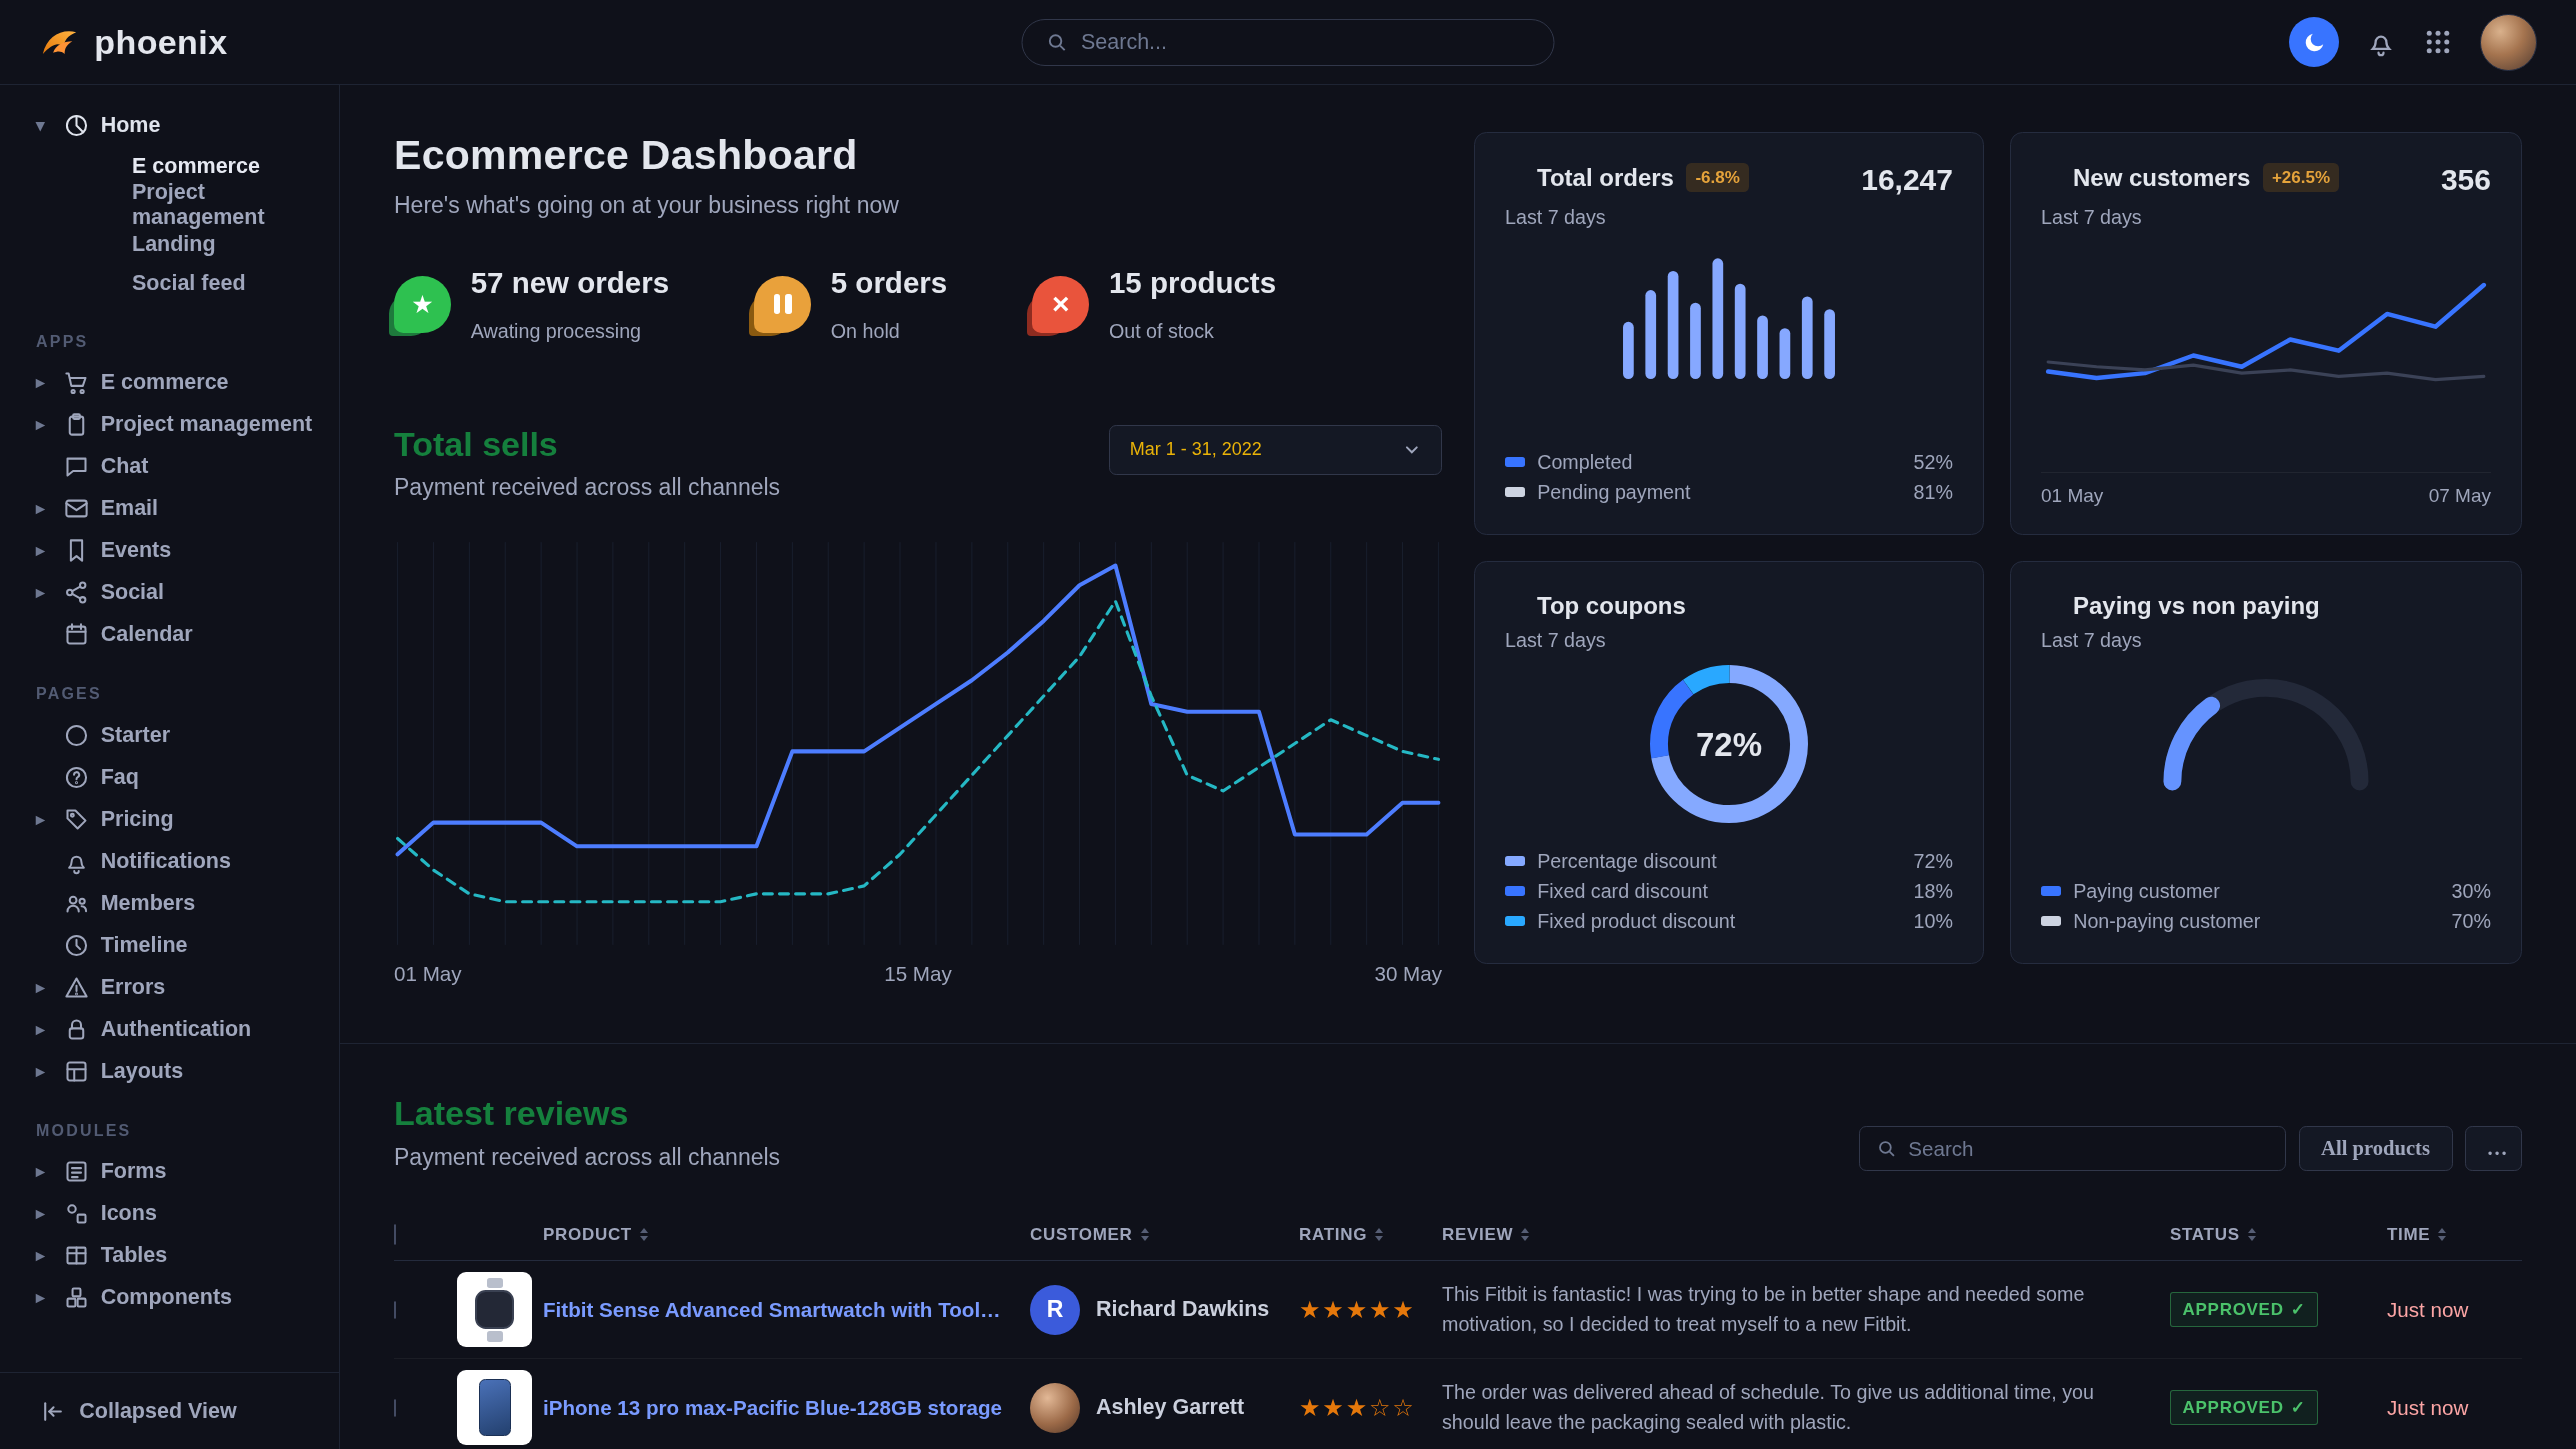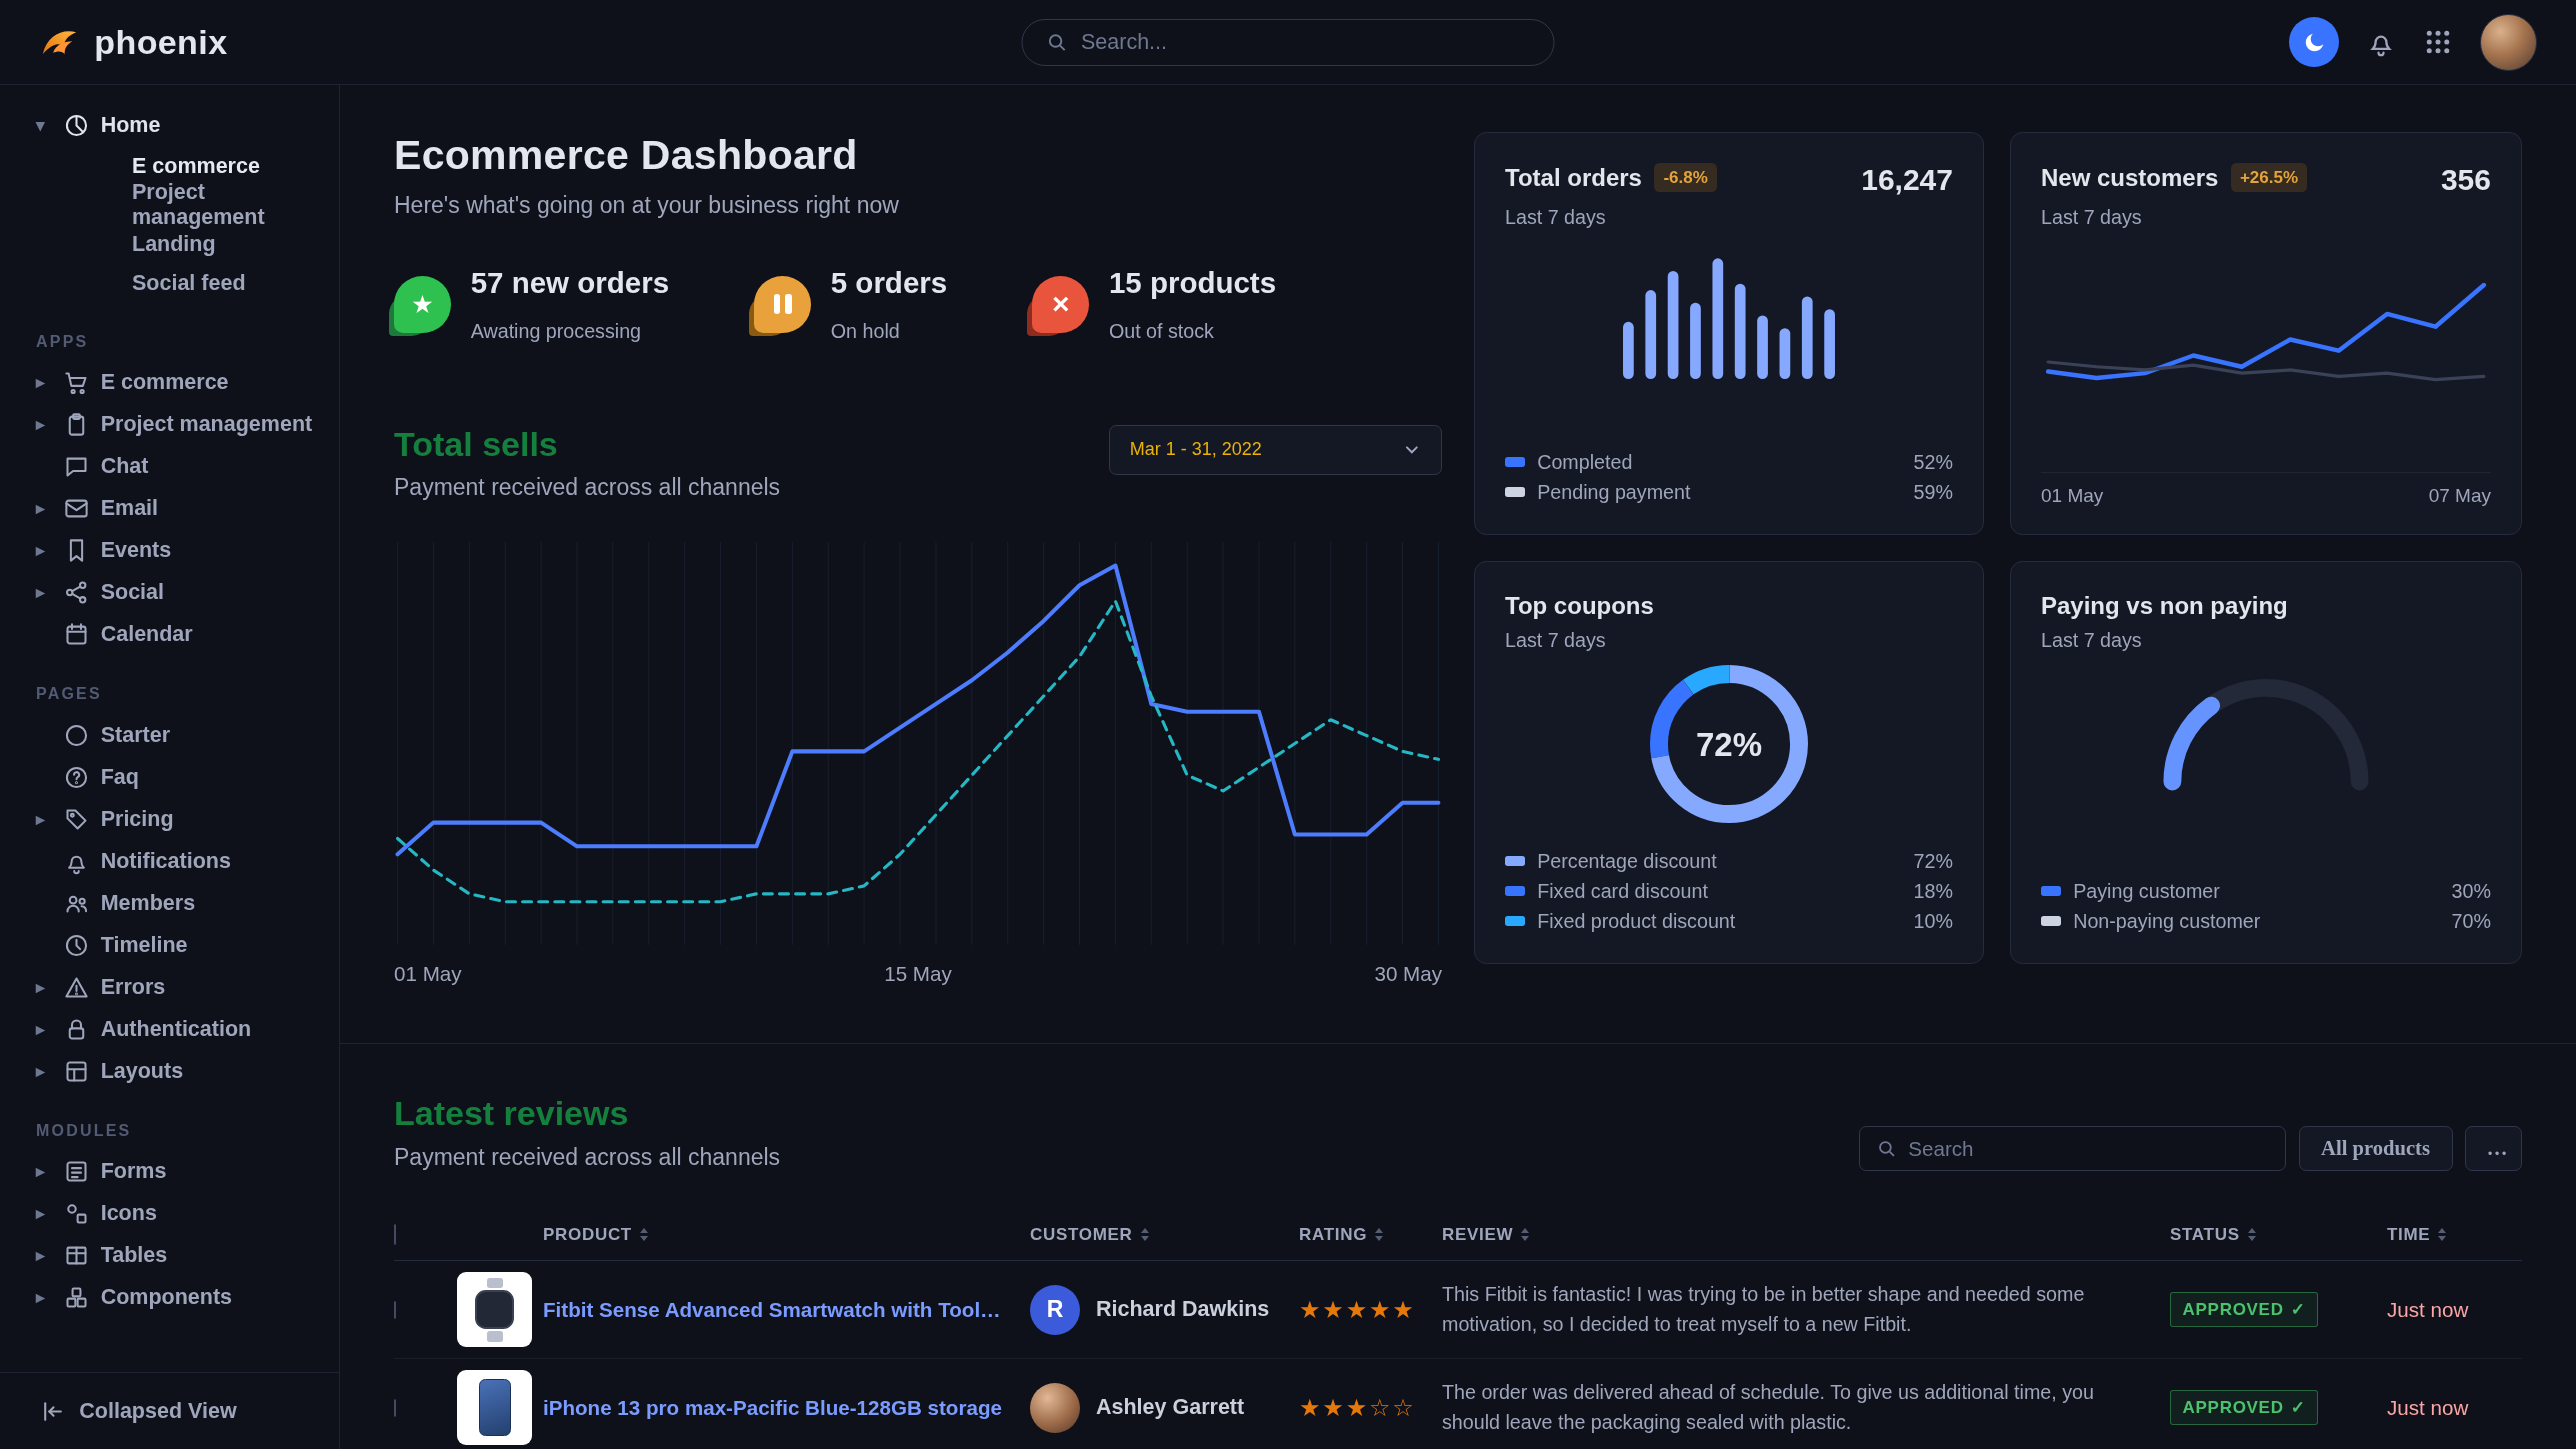--- a/index.html
+++ b/index.html
@@ -97,21 +97,21 @@
   .date-select svg { width:19.7px; height:19.7px; stroke:#9fa6bc; fill:none; stroke-width:2.4; stroke-linecap:round; }
   .ts-chart { margin-top:41px; width:1048px; }
   .ts-xlabels { display:flex; justify-content:space-between; margin-top:14.3px; font-size:20.6px; color:#9fa6bc; }
   
   .cards-grid { display:grid; grid-template-columns:1fr 1fr; gap:26px; align-content:start; }
   .card {
     background:#141824; border:0.9px solid #252c3f; border-radius:12.5px;
     padding:30px 30px 27px; height:403px; display:flex; flex-direction:column;
   }
   .card-head { display:flex; align-items:flex-start; justify-content:space-between; }
-  .card-title-wrap { display:flex; align-items:center; gap:12.5px; }
+  .card-title-wrap { display:flex; align-items:center; gap:12.5px;margin-left:32px; }
   .card-title { font-size:24px; font-weight:700; color:#e3e6ed; }
   .badge-soft {
     font-size:17px; font-weight:700; color:#e5a33b; background:rgba(229,144,11,.16);
     padding:4.5px 9px; border-radius:5.4px;
   }
   .card-value { font-size:30px; font-weight:700; color:#e3e6ed; }
   .card-period { margin-top:9px; font-size:19.7px; color:#9fa6bc; }
   .card-chart-center { display:flex; justify-content:center; margin-top:23px; }
   .legend { margin-top:auto; }
   .legend-row { display:flex; align-items:center; height:30px; font-size:19.7px; color:#9fa6bc; }
@@ -580,21 +580,21 @@
           </div>
         <div class="legend" id="legend-total-orders">
             <div class="legend-row">
               <span class="sw" style="background:#3874ff"></span>
               <span>Completed</span>
               <span class="lv">52%</span>
             </div>
             <div class="legend-row">
               <span class="sw" style="background:#cdd3e1"></span>
               <span>Pending payment</span>
-              <span class="lv">59%</span>
+              <span class="lv">81%</span>
             </div>
           </div>
       </section>
 
       <section class="card">
         <div class="card-head">
           <div class="card-title-wrap">
             <span class="card-title">New customers</span>
             <span class="badge-soft">+26.5%</span>
           </div>

